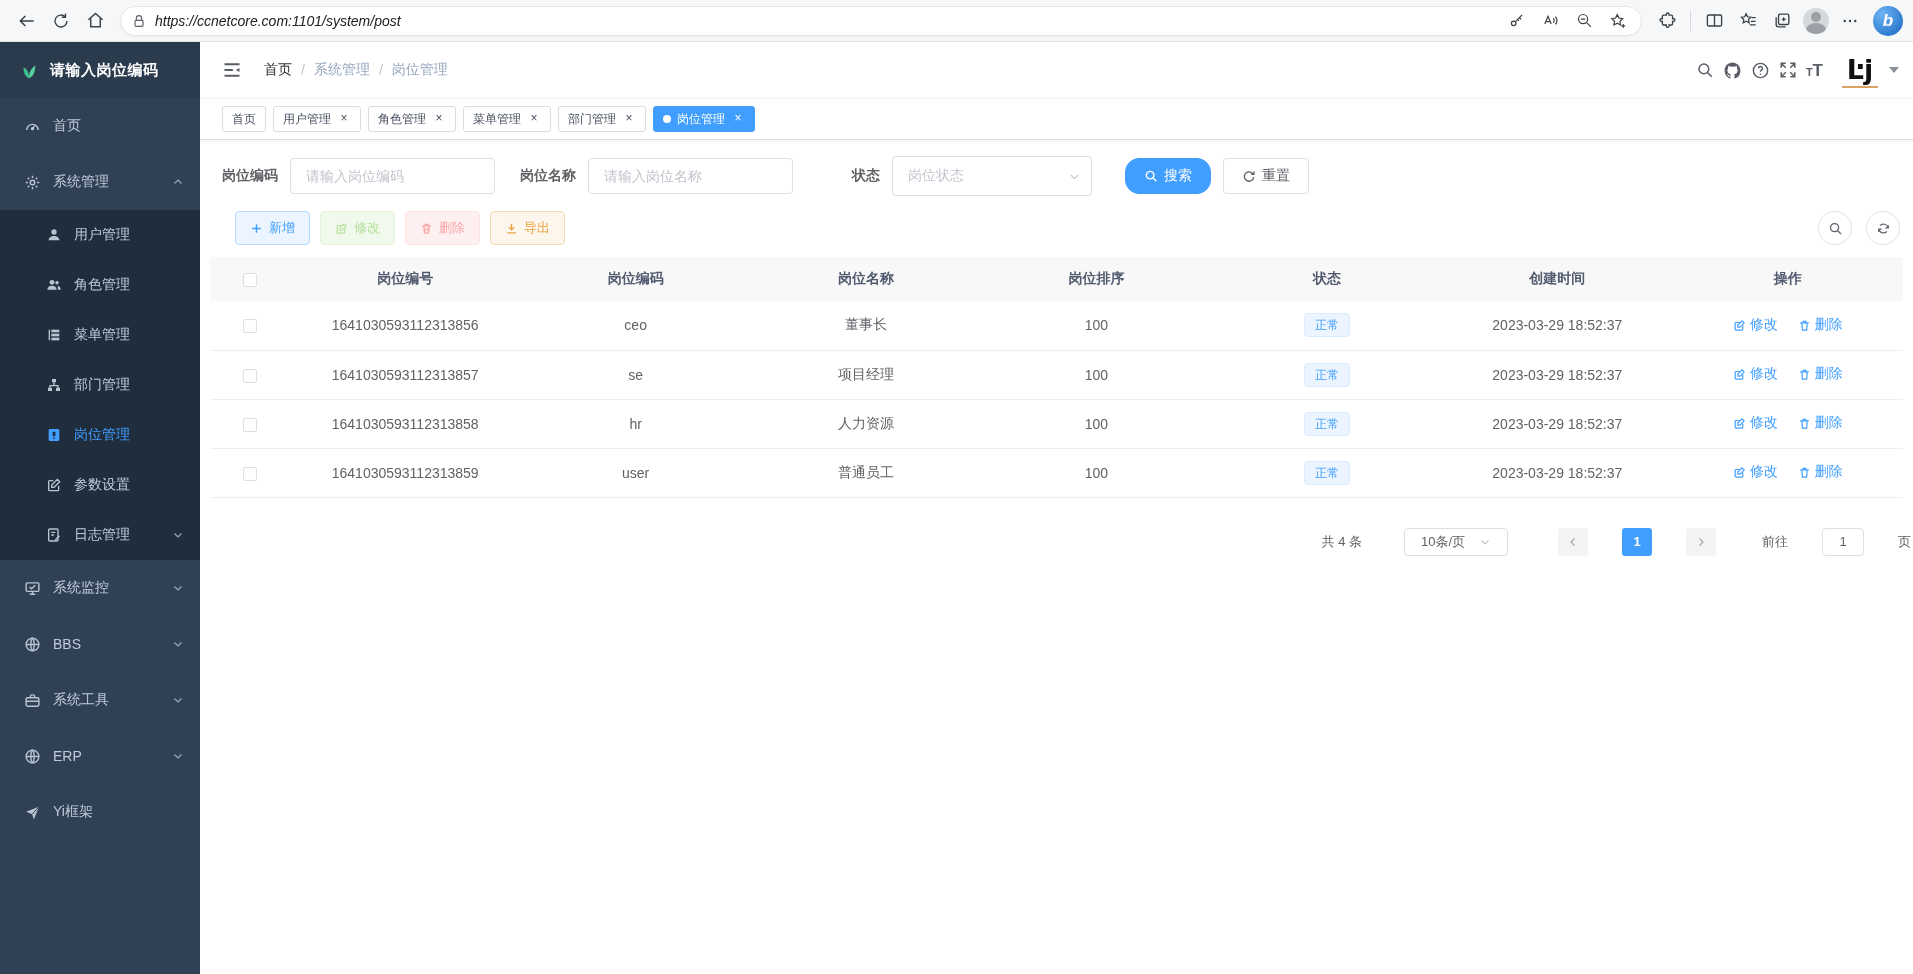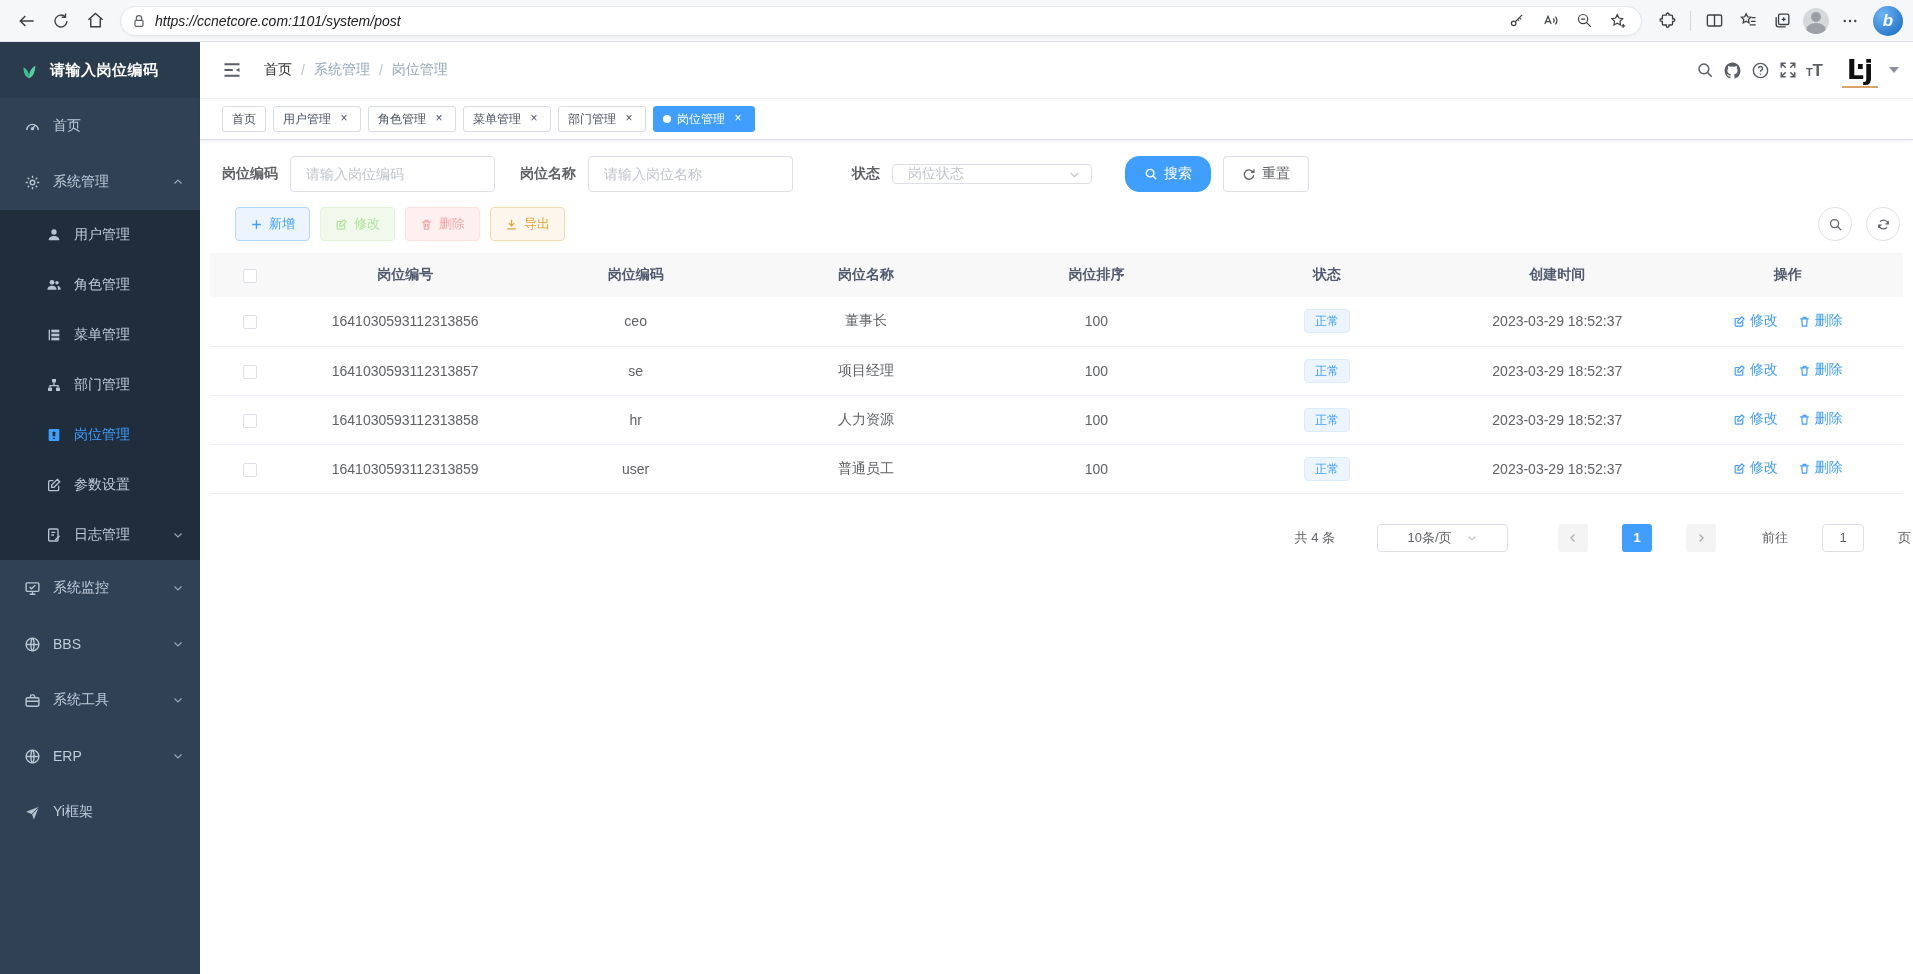--- a/index.html
+++ b/index.html
@@ -56,21 +56,21 @@
   .tag .x { margin-left:6px; font-size:12px; color:#495060; width:14px; height:14px; line-height:13px; text-align:center; border-radius:50%; }
   .tag.active { background:#409eff; border-color:#409eff; color:#fff; }
   .tag.active .dot { width:8px; height:8px; border-radius:50%; background:#fff; margin-right:6px; }
   .tag.active .x { color:#fff; }
 
   
   .filter-row { display:flex; align-items:center; margin:16px 0 0 22px; }
   .f-label { font-weight:bold; color:#606266; font-size:14px; flex:none; }
   .f-input { height:36px; border:1px solid #dcdfe6; border-radius:4px; padding:0 15px; font-size:14px; color:#606266; width:205px; outline:none; font-family:inherit; }
   .f-input::placeholder { color:#c0c4cc; }
-  .f-select { width:200px; height:20px; border:1px solid #dcdfe6; border-radius:4px; display:flex; align-items:center; padding:0 10px 0 15px; color:#c0c4cc; font-size:14px; cursor:pointer; background:#fff; }
+  .f-select { width:200px; height:40px; border:1px solid #dcdfe6; border-radius:4px; display:flex; align-items:center; padding:0 10px 0 15px; color:#c0c4cc; font-size:14px; cursor:pointer; background:#fff; }
   .f-select .ph { flex:1; }
   .btn { height:36px; border-radius:4px; font-size:14px; display:inline-flex; align-items:center; justify-content:center; cursor:pointer; border:1px solid transparent; padding:0 18px; gap:6px; font-family:inherit; }
   .btn-primary { background:#409eff; border-color:#409eff; color:#fff; }
   .btn-plain { background:#fff; border-color:#dcdfe6; color:#606266; }
 
   
   .tool-row { display:flex; align-items:flex-start; margin:15px 13px 0 22px;padding-left:13px; }
   .tbtn { height:34px; padding:0 14px; border-radius:4px; font-size:13px; display:inline-flex; align-items:center; gap:6px; cursor:pointer; border:1px solid; margin-right:10px; font-family:inherit; }
   .tbtn-add    { background:#ecf5ff; border-color:#b3d8ff; color:#409eff; }
   .tbtn-edit   { background:#f0f9eb; border-color:#e1f3d8; color:#b3e19d; cursor:not-allowed; }
@@ -86,21 +86,21 @@
   td { height:49px; text-align:center; font-size:14px; color:#606266; border-bottom:1px solid #ebeef5; }
   th.col-cb, td.col-cb { width:80px; }
   .cb { display:inline-block; width:14px; height:14px; border:1px solid #dcdfe6; border-radius:2px; background:#fff; cursor:pointer; vertical-align:middle; }
   .tag-status { display:inline-block; padding:0 10px; height:24px; line-height:22px; background:#ecf5ff; border:1px solid #d9ecff; color:#409eff; border-radius:4px; font-size:12px; }
   .rlink { color:#409eff; cursor:pointer; display:inline-flex; align-items:center; gap:4px; font-size:14px; }
   .rlink + .rlink { margin-left:16px; }
 
   
   .pager { display:flex; align-items:center; justify-content:flex-end; margin:30px 2px 0 0; font-size:13px; color:#606266;gap:26px; }
   .pg-total { margin-right:16px; }
-  .pg-size { width:131px; height:28px; border:1px solid #dcdfe6; border-radius:4px; display:flex; align-items:center; justify-content:center; gap:14px; color:#606266; cursor:pointer; background:#fff; }
+  .pg-size { width:104px; height:28px; border:1px solid #dcdfe6; border-radius:4px; display:flex; align-items:center; justify-content:center; gap:14px; color:#606266; cursor:pointer; background:#fff; }
   .pg-arrow { width:30px; height:28px; background:#f4f4f5; border-radius:3px; display:flex; align-items:center; justify-content:center; color:#a8abb2; cursor:pointer; font-size:13px; }
   .pg-prev { margin-left:24px; }
   .pg-page { width:30px; height:28px; border-radius:3px; background:#409eff; color:#fff; font-weight:bold; display:flex; align-items:center; justify-content:center; margin:0 8px; cursor:pointer; }
   .pg-goto { margin-left:20px; }
   .pg-input { width:42px; height:28px; border:1px solid #dcdfe6; border-radius:4px; text-align:center; font-size:13px; color:#606266; margin:0 8px; outline:none; font-family:inherit; }
 </style>
 </head>
 <body>
 
 <div class="browser-bar">

